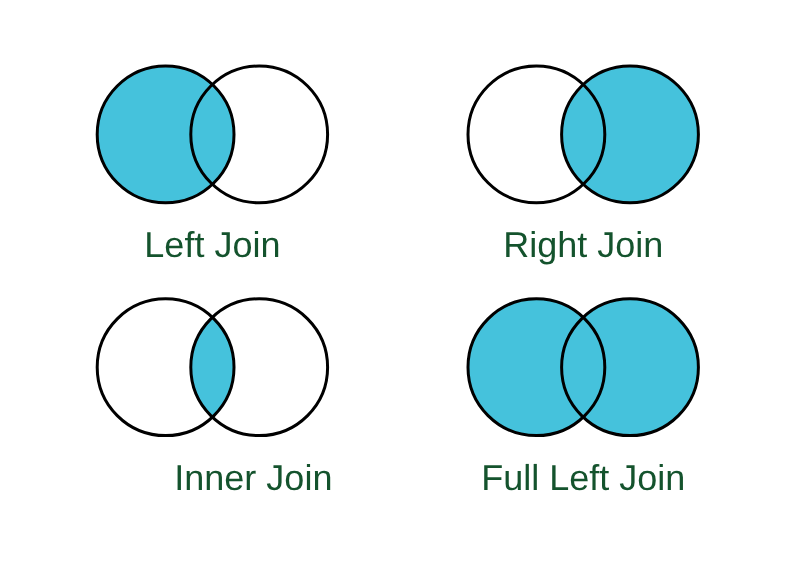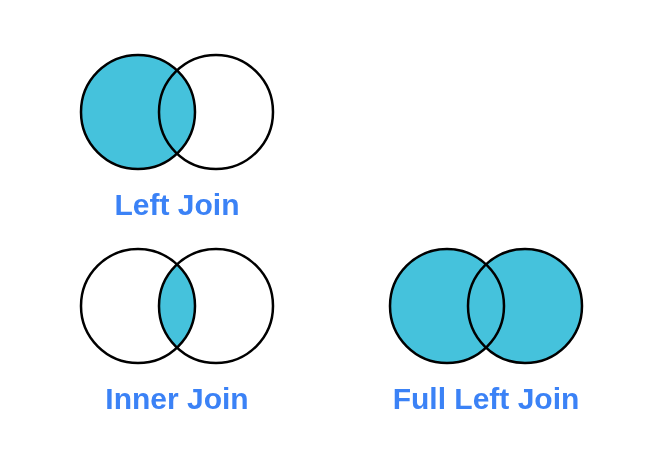--- a/index.html
+++ b/index.html
@@ -27,42 +27,51 @@
   svg.venn {
     display: block;
     margin: 0 auto;
     width: 240px;
     height: 126px;
   }
   .venn-label {
     width: 200px;
     margin: 10px auto 0;
     font-size: 30px;
-    font-weight: bold;
+    font-weight: normal;
     line-height: 1.33;
-    color: #3b82f6;
+    color: #14532d;
   }
 </style>
 </head>
 <body>
 
 <div class="canvas">
 
   <figure class="venn-cell pos-tl" style="margin:0;">
     <svg class="venn" viewBox="0 0 240 126">
         <circle cx="159" cy="63" r="57" fill="#ffffff" stroke="none"></circle>
         <circle cx="81" cy="63" r="57" fill="#45C2DC" stroke="none"></circle>
         <circle cx="81" cy="63" r="57" fill="none" stroke="#000000" stroke-width="2.5"></circle>
         <circle cx="159" cy="63" r="57" fill="none" stroke="#000000" stroke-width="2.5"></circle>
       </svg>
     <figcaption class="venn-label">Left Join</figcaption>
   </figure>
 
+  <figure class="venn-cell pos-tr" style="margin:0;">
+    <svg class="venn" viewBox="0 0 240 126">
+        <circle cx="81" cy="63" r="57" fill="#ffffff" stroke="none"></circle>
+        <circle cx="159" cy="63" r="57" fill="#45C2DC" stroke="none"></circle>
+        <circle cx="81" cy="63" r="57" fill="none" stroke="#000000" stroke-width="2.5"></circle>
+        <circle cx="159" cy="63" r="57" fill="none" stroke="#000000" stroke-width="2.5"></circle>
+      </svg>
+    <figcaption class="venn-label">Right Join</figcaption>
+  </figure>
 
-  <figure class="venn-cell pos-bl" style="margin:0;">
+  <figure class="venn-cell pos-bl" style="margin:0;text-align:right;">
     <svg class="venn" viewBox="0 0 240 126">
         <circle cx="81" cy="63" r="57" fill="#ffffff" stroke="none"></circle>
         <circle cx="159" cy="63" r="57" fill="#ffffff" stroke="none"></circle>
         <defs>
           <clipPath id="clip-inner-join">
             <circle cx="81" cy="63" r="57"></circle>
           </clipPath>
         </defs>
         <circle cx="159" cy="63" r="57" fill="#45C2DC" stroke="none" clip-path="url(#clip-inner-join)"></circle>
         <circle cx="81" cy="63" r="57" fill="none" stroke="#000000" stroke-width="2.5"></circle>

